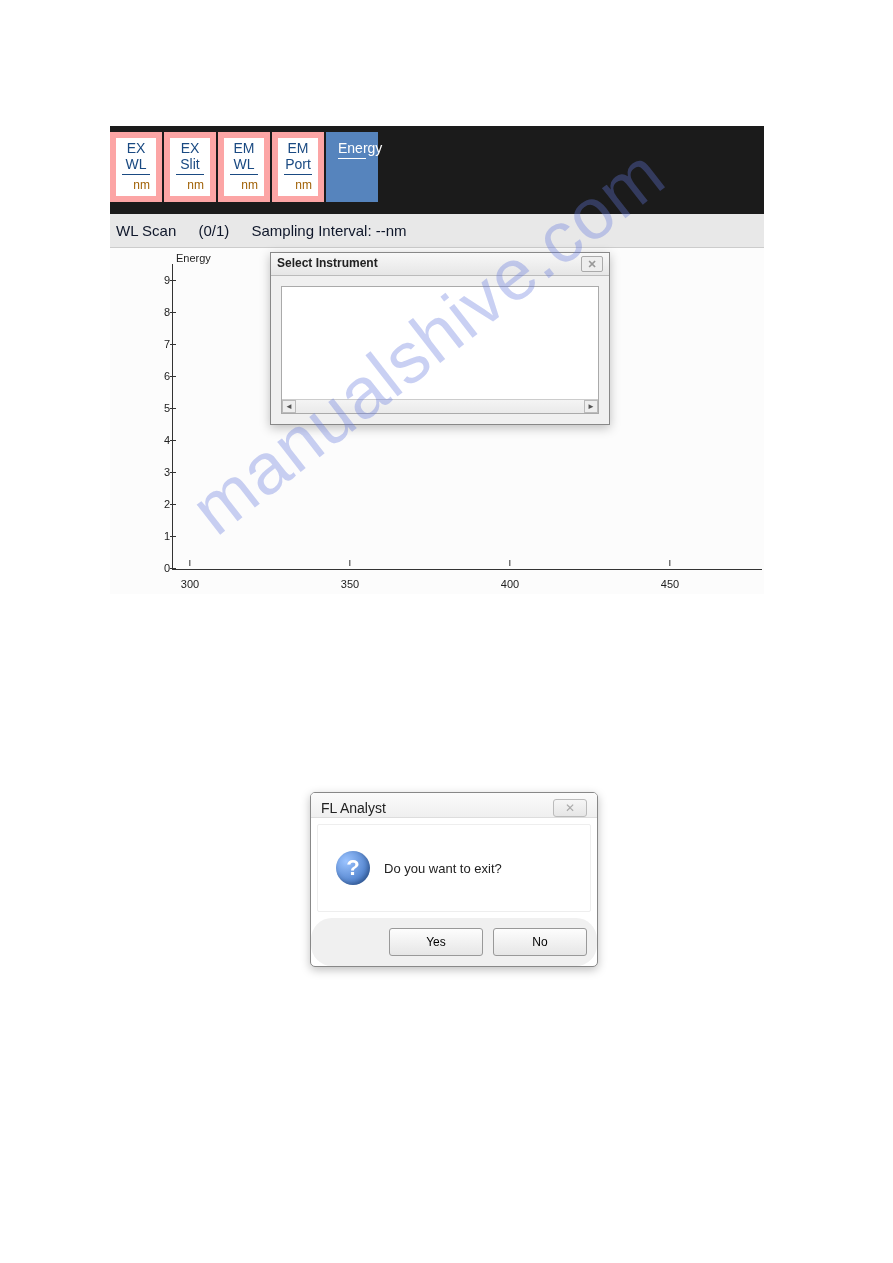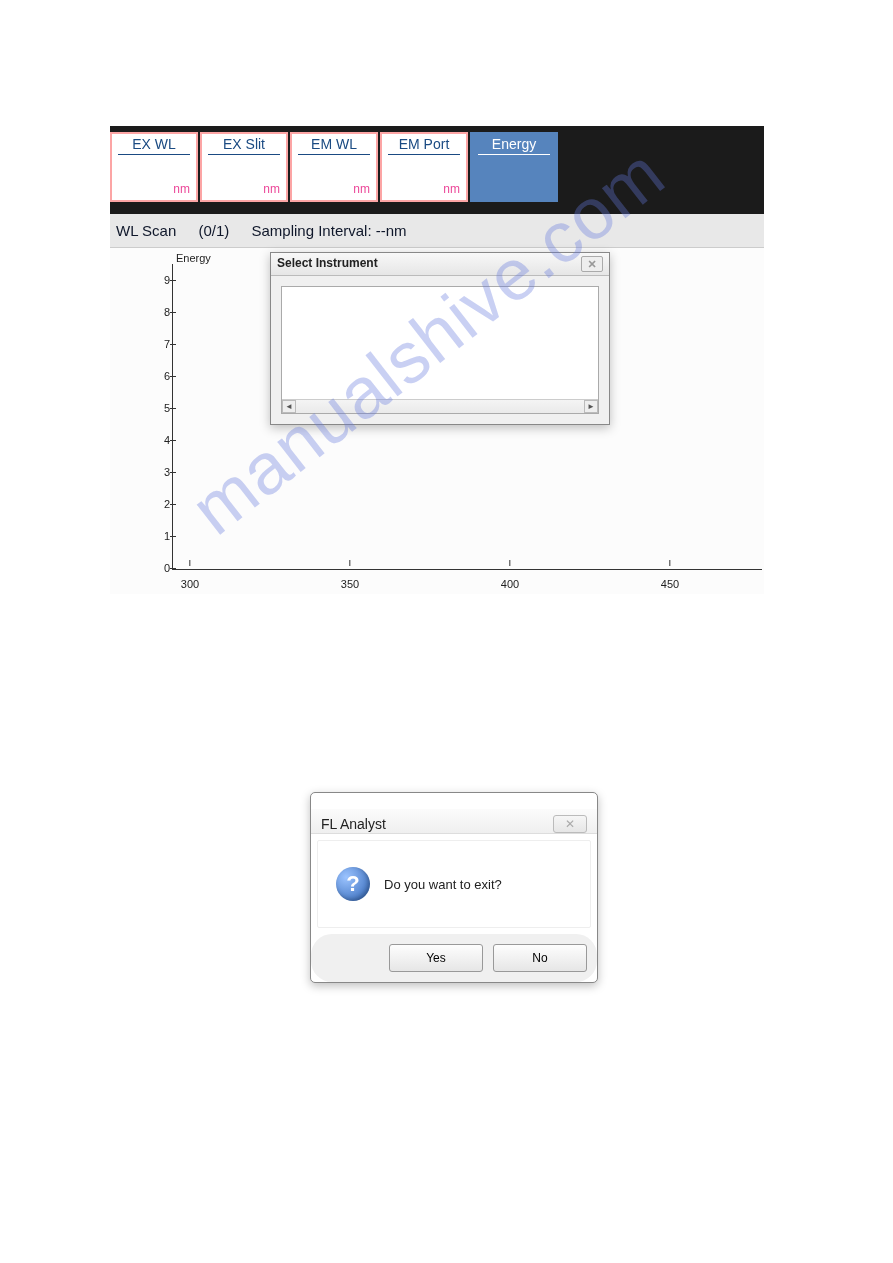--- a/index.html
+++ b/index.html
@@ -21,41 +21,41 @@
     background: #fff;
   }
   .topbar {
     background: #1b1b1b;
     height: 88px;
     padding: 6px 0 0 0;
     display: flex;
     gap: 2px;
   }
   .tile {
-    width: 88px; height: 70px;
-    background: #fff;
-    border: 2px solid #fca5a5;
+    width: 52px; height: 70px;
+    background: #fff;
+    border: 6px solid #fca5a5;
     position: relative;
   }
   .tile .title {
     position: absolute;
     top: 2px; left: 0; right: 0;
     text-align: center;
     font-size: 14px;
     color: #1a4a82;
     font-weight: 500;
     border-bottom: 1px solid #1a4a82;
     padding-bottom: 2px;
     margin: 0 6px;
   }
   .tile .unit {
     position: absolute;
     bottom: 4px; right: 6px;
     font-size: 12px;
-    color: #ec4899;
+    color: #a16207;
   }
   .tile.energy {
     background: #5684bd;
     border-color: #5684bd;
     color: #fff;
   }
   .tile.energy .title {
     color: #fff;
     border-bottom: 1px solid #fff;
   }
@@ -195,21 +195,20 @@
     background: #fff;
     box-shadow: 0 3px 10px rgba(0,0,0,.25);
     overflow: hidden;
   }
   .exit-titlebar {
     display:flex; justify-content:space-between; align-items:center;
     padding: 6px 10px 0 10px;
     background: linear-gradient(#fbfbfb,#efefef);
     border-bottom: 1px solid #ddd;
     font-size: 14px;
-    margin-top: 16px;
   }
   .exit-close {
     width: 34px; height: 18px;
     border: 1px solid #bbb; border-radius: 3px;
     background: linear-gradient(#f6f6f6,#e6e6e6);
     color: #aaa;
     display:inline-flex; align-items:center; justify-content:center;
     font-size: 12px;
   }
   .exit-body {

